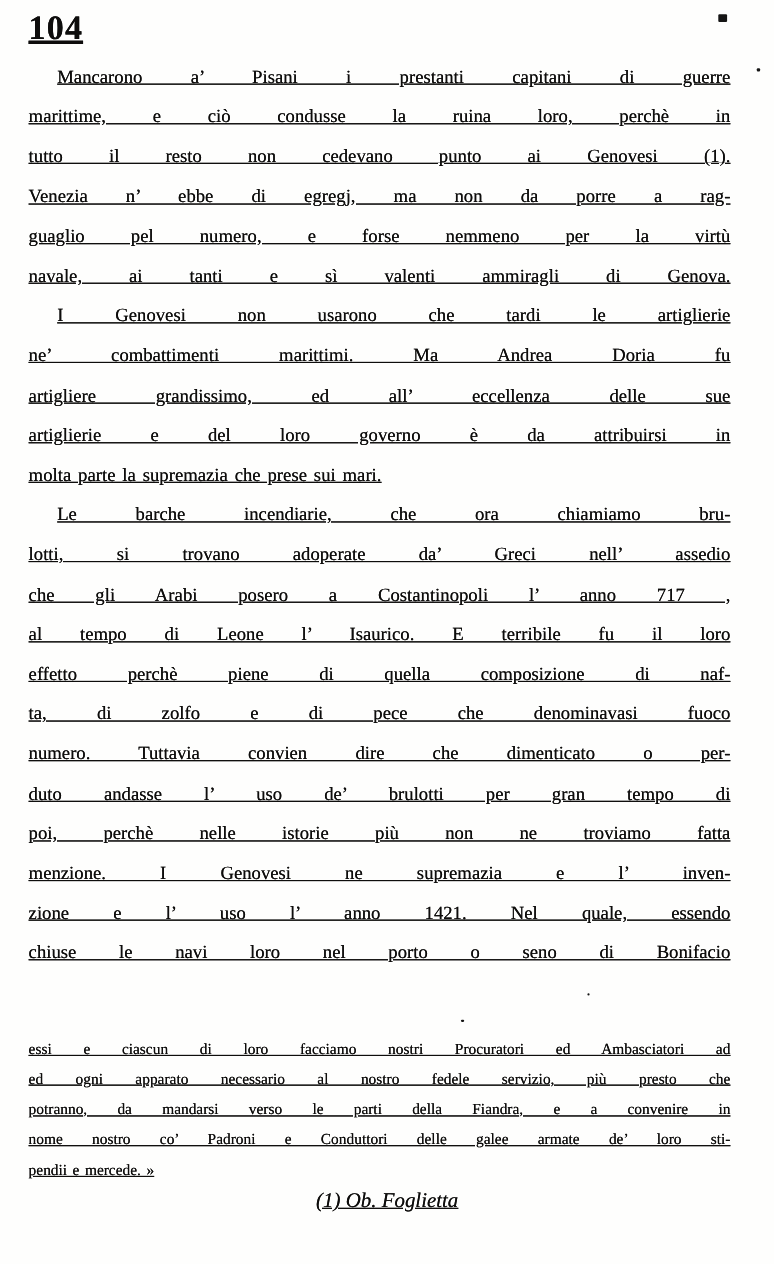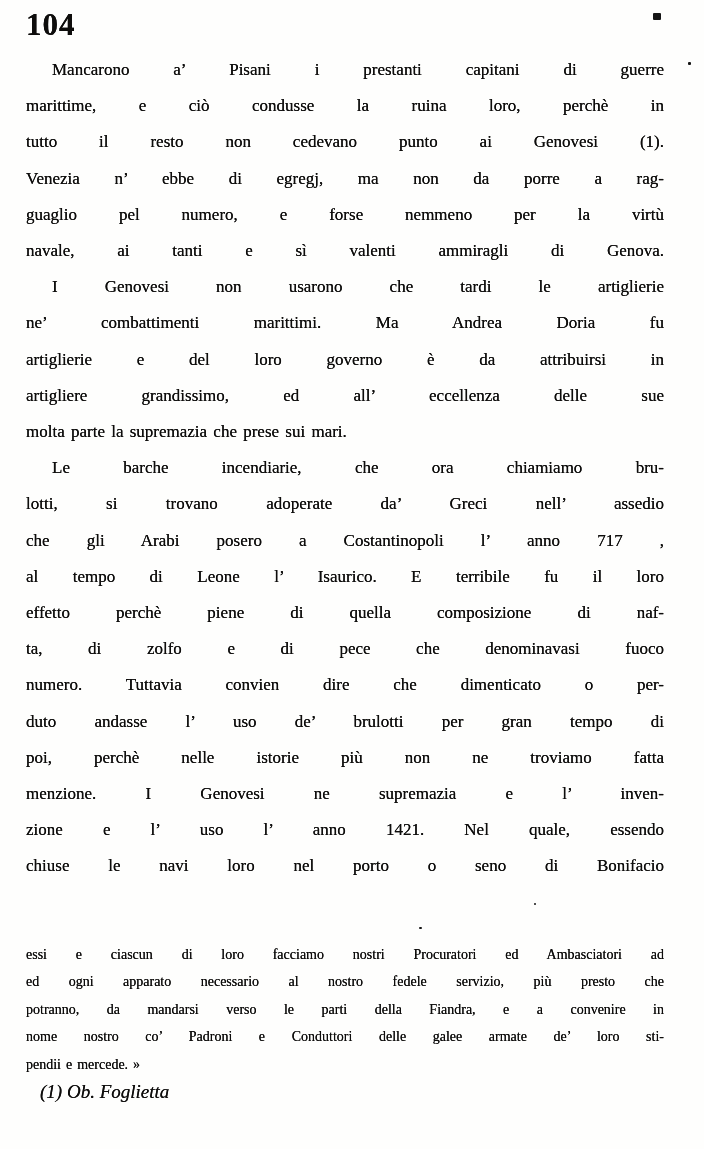--- a/index.html
+++ b/index.html
@@ -14,20 +14,21 @@
     font-family: "Liberation Serif", "DejaVu Serif", serif;
     overflow: hidden;
     position: relative;
   }
   .page {
     position: relative;
     width: 100%;
     height: 100%;
     box-sizing: border-box;
     padding: 6px 40px 0 26px;
+    text-decoration: underline;
   }
   .pageno {
     font-size: 31px;
     line-height: 38px;
     letter-spacing: 1px;
     font-weight: bold;
     text-shadow: 0 0 0.5px #000;
     margin-left: 0;
   }
   .body-text {
@@ -60,20 +61,21 @@
   }
   .fline.short {
     text-align-last: left;
   }
   .citation {
     font-size: 19px;
     line-height: 27.5px;
     font-style: italic;
     text-indent: 14px;
     text-shadow: 0 0 0.5px #1a1a1a;
+    text-align: center;
   }
   
   .speck {
     position: absolute;
     background: #151515;
     border-radius: 1px;
   }
   .speck.s1 { left: 653px; top: 13px; width: 8px; height: 7px; }
   .speck.s2 { left: 688px; top: 62px; width: 3px; height: 3px; }
   .speck.s3 { left: 419px; top: 927px; width: 3px; height: 2px; }
@@ -91,22 +93,22 @@
         <div class="line indent">Mancarono a’ Pisani i prestanti capitani di guerre</div>
         <div class="line">marittime, e ciò condusse la ruina loro, perchè in</div>
         <div class="line">tutto il resto non cedevano punto ai Genovesi (1).</div>
         <div class="line">Venezia n’ ebbe di egregj, ma non da porre a rag-</div>
         <div class="line">guaglio pel numero, e forse nemmeno per la virtù</div>
         <div class="line">navale, ai tanti e sì valenti ammiragli di Genova.</div>
       </div>
       <div>
         <div class="line indent">I Genovesi non usarono che tardi le artiglierie</div>
         <div class="line">ne’ combattimenti marittimi. Ma Andrea Doria fu</div>
+        <div class="line">artigliere grandissimo, ed all’ eccellenza delle sue</div>
         <div class="line">artiglierie e del loro governo è da attribuirsi in</div>
-        <div class="line">artigliere grandissimo, ed all’ eccellenza delle sue</div>
         <div class="line short">molta parte la supremazia che prese sui mari.</div>
       </div>
       <div>
         <div class="line indent">Le barche incendiarie, che ora chiamiamo bru-</div>
         <div class="line">lotti, si trovano adoperate da’ Greci nell’ assedio</div>
         <div class="line">che gli Arabi posero a Costantinopoli l’ anno 717 ,</div>
         <div class="line">al tempo di Leone l’ Isaurico. E terribile fu il loro</div>
         <div class="line">effetto perchè piene di quella composizione di naf-</div>
         <div class="line">ta, di zolfo e di pece che denominavasi fuoco</div>
         <div class="line">numero. Tuttavia convien dire che dimenticato o per-</div>

